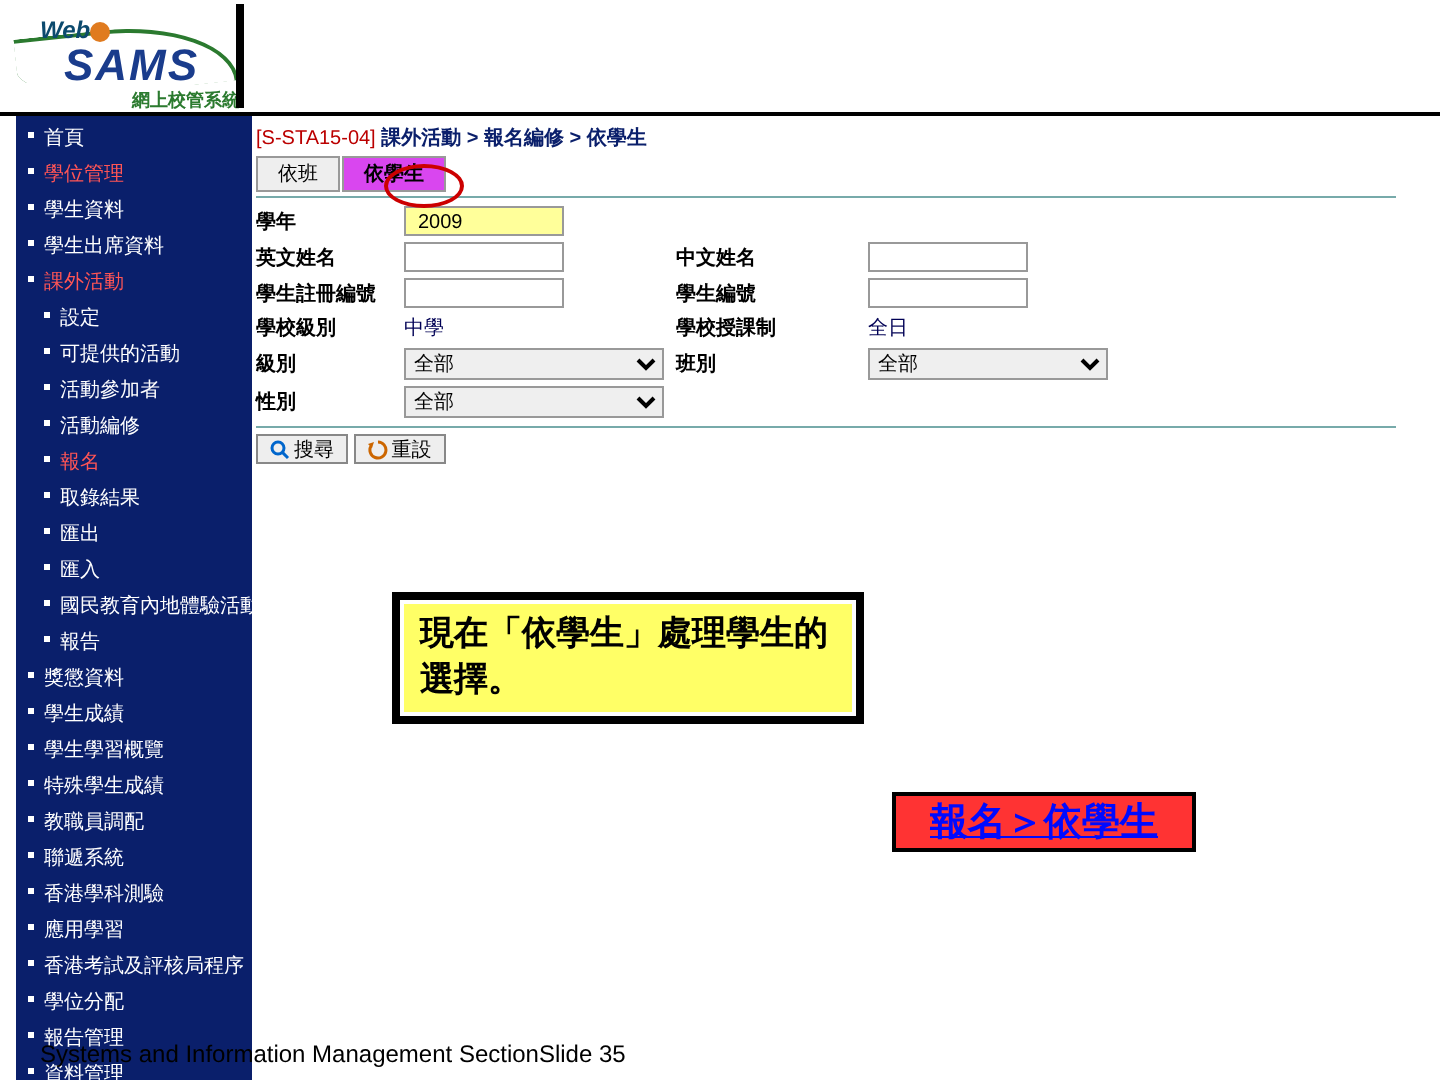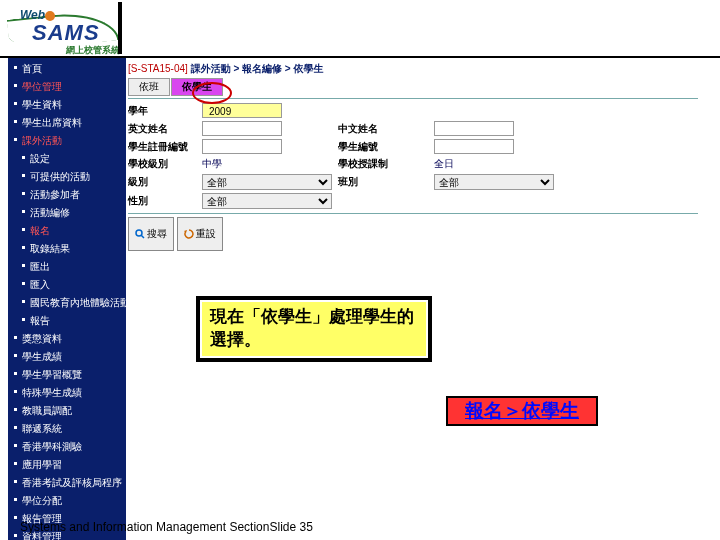--- a/index.html
+++ b/index.html
@@ -40,21 +40,21 @@
   .form-line { border-top: 1px solid #7aa; margin: 2px 0 4px 0; }
   
   .form-grid { display: grid; grid-template-columns: 68px 130px 90px 120px; row-gap: 3px; column-gap: 6px; align-items: center; font-size: 10px; }
   .lbl { font-weight: bold; color: #000; }
   .ipt { height: 15px; font-size: 10px; border: 1px solid #999; padding: 0 2px; width: 80px; }
   .sel { height: 16px; font-size: 10px; border: 1px solid #999; }
   .val { color: #005; }
   .year-box { background: #ffff9a; border: 1px solid #999; height: 15px; width: 80px; padding: 0 6px; font-size: 10px; line-height: 15px; }
   
   .btn-row { margin-top: 4px; padding-top: 3px; border-top: 1px solid #7aa; }
-  .btn { display: inline-flex; align-items: center; gap: 2px; height: 34px; padding: 0 6px; font-size: 10px; background: #eee; border: 1px solid #888; cursor: pointer; }
+  .btn { display: inline-flex; align-items: center; gap: 2px; height: 15px; padding: 0 6px; font-size: 10px; background: #eee; border: 1px solid #888; cursor: pointer; }
   .btn-ico { width: 10px; height: 10px; }
   
   
   .callout1 { position: absolute; top: 296px; left: 196px; width: 236px; height: 66px; background: #ffff66; border: 4px solid #000; outline: 2px solid #fff; outline-offset: -6px; border-radius: 0; padding: 6px 10px; font-size: 17px; font-family: "DFKai-SB","KaiTi","Microsoft JhengHei",serif; font-weight: bold; line-height: 1.35; }
   
   
   .callout2 { position: absolute; top: 396px; left: 446px; width: 152px; height: 30px; background: #f33; border: 2px solid #000; display: flex; align-items: center; justify-content: center; }
   .callout2-inner { color: #000aff; font-family: "DFKai-SB","KaiTi","Microsoft JhengHei",serif; font-size: 19px; font-weight: bold; text-decoration: underline; }
   
   

